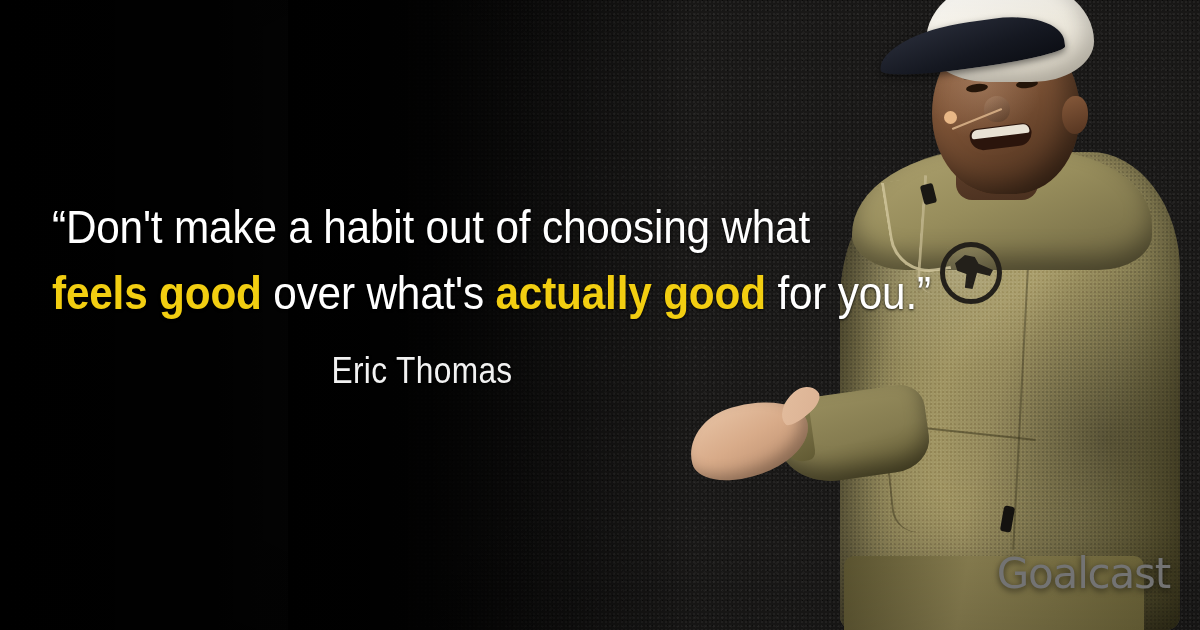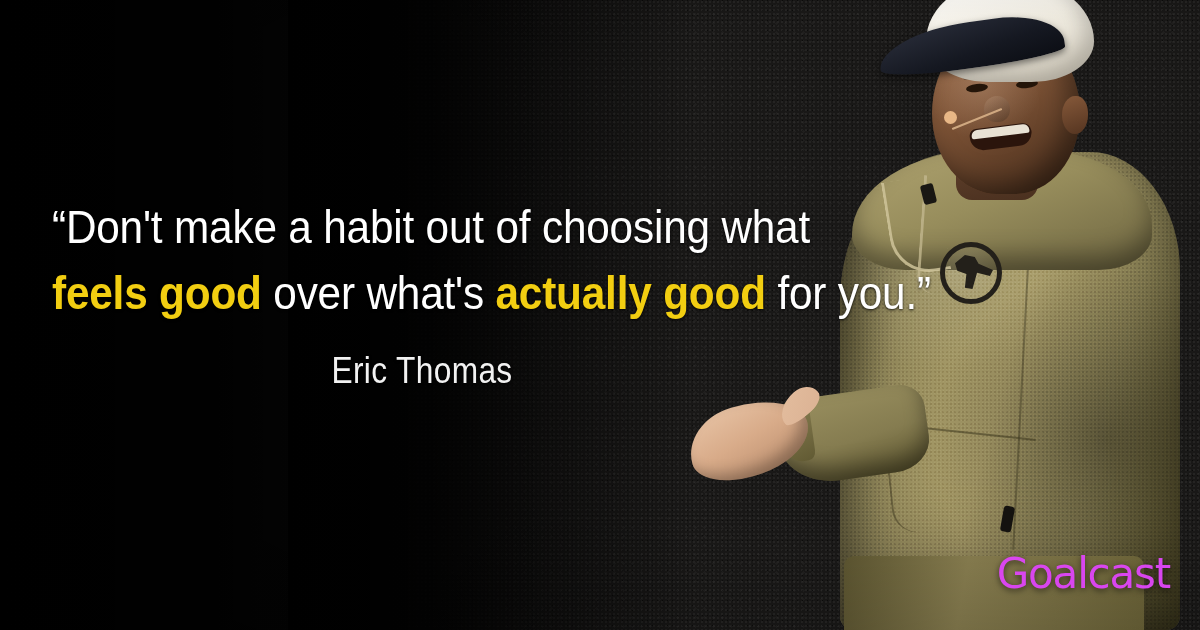--- a/index.html
+++ b/index.html
@@ -247,21 +247,21 @@
     transform-origin:center;
   }
 
   
   .brand {
     position:absolute; right:30px; bottom:32px;
     z-index:7;
     font-family:"DejaVu Sans", sans-serif;
     font-size:42px;
     font-weight:400;
-    color:#d946ef;
+    color:#737373;
     letter-spacing:-1.2px;
     text-shadow:0 2px 6px rgba(0,0,0,.6);
   }
 </style>
 </head>
 <body>
 
 <div class="card">
 
   <div class="backdrop">

